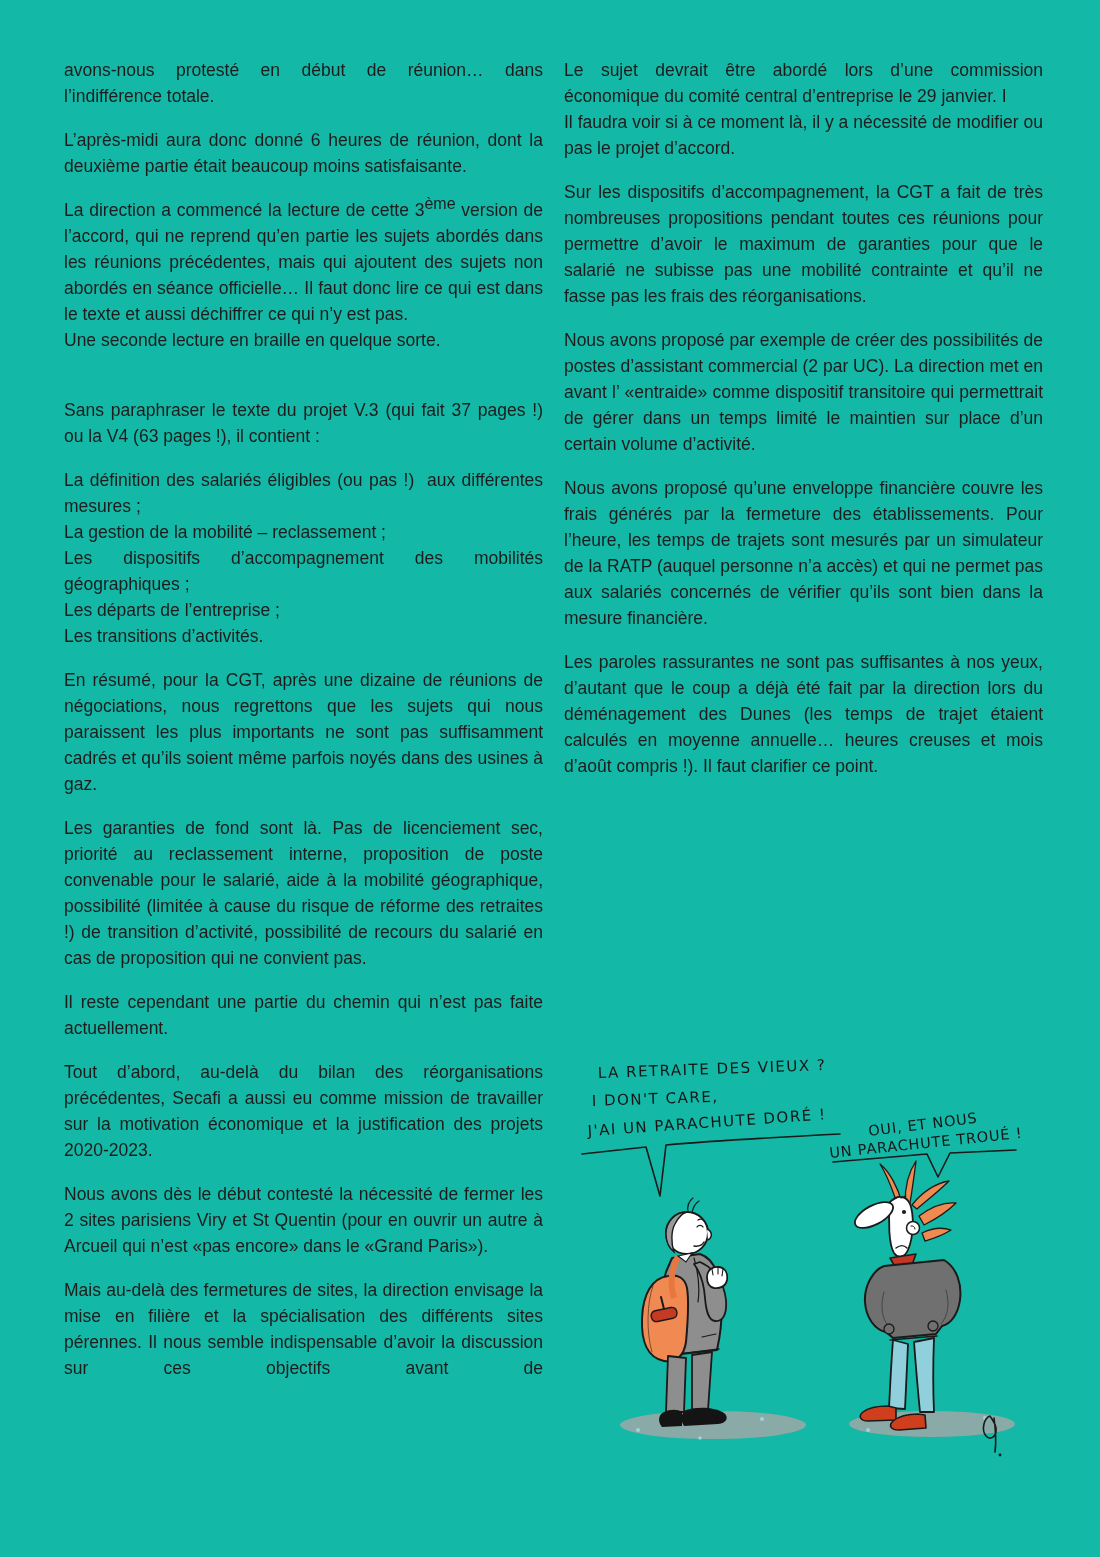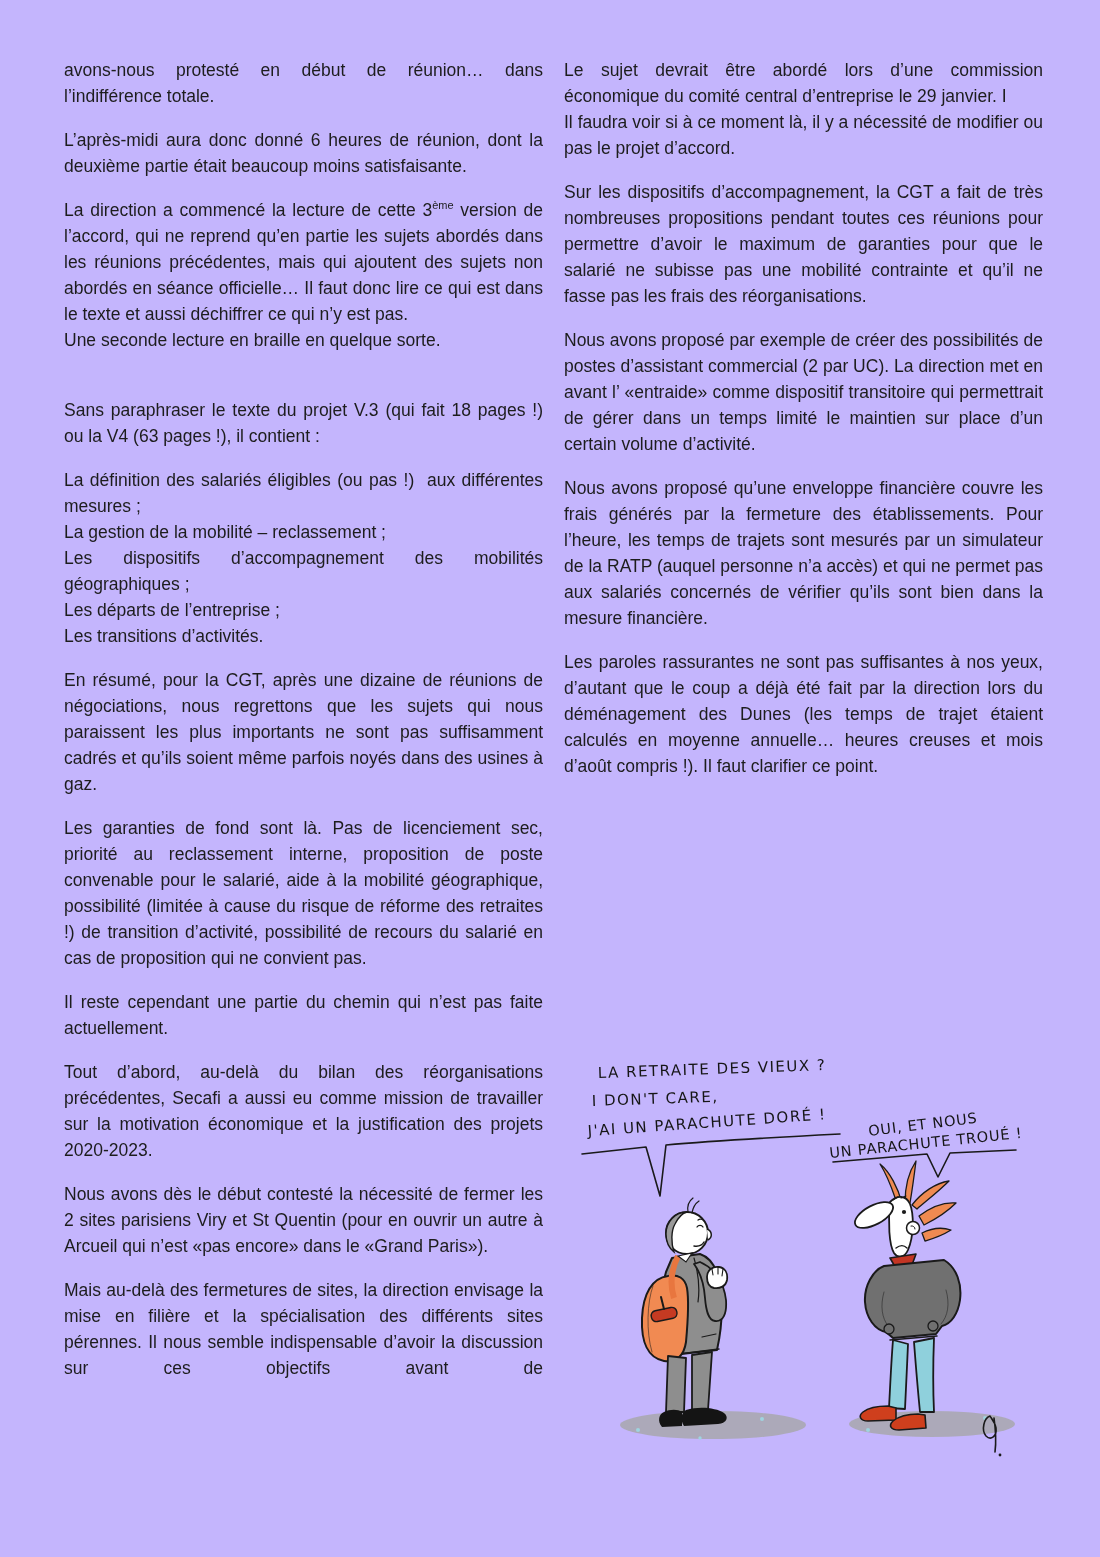--- a/index.html
+++ b/index.html
@@ -1,40 +1,40 @@
 <!DOCTYPE html>
 <html><head>
 <meta charset="utf-8">
 <style>
   html,body{margin:0;padding:0;background:#e8e8e8;}
   .page{
     position:relative;
     width:1100px;height:1557px;
-    background:#c4b5fd;
+    background:#14b8a6;
     margin:0 auto;
     overflow:hidden;
     font-family:"Liberation Sans",sans-serif;
     color:#1d1d1d;
   }
   .col{
     position:absolute;
     top:57px;
     width:479px;
     font-size:17.5px;
     line-height:26px;
     text-align:justify;
     white-space:pre-wrap;
   }
   #col-left{left:64px;}
   #col-right{left:564px;}
   .col p{margin:0 0 18px 0;}
   .col p:last-child{margin-bottom:0;}
   #col-left p:nth-child(3){margin-bottom:44px;}
   #col-left p:nth-child(11){text-align-last:justify;}
-  .col sup{font-size:11px;line-height:0;vertical-align:super;}
+  .col sup{font-size:16px;line-height:0;vertical-align:super;}
   .col b{font-weight:normal;}
   .cartoon{
     position:absolute;
     left:555px;top:1028px;
     width:530px;height:510px;
   }
   .bubble-text{
     font-family:"DejaVu Sans",sans-serif;
     fill:#161616;
     font-size:15px;
@@ -43,21 +43,21 @@
   }
   .bubble-text.small{font-size:14.5px;letter-spacing:0.8px;}
   .sketch{stroke:#1a1a1a;fill:none;stroke-linecap:round;stroke-linejoin:round;}
 </style>
 </head>
 <body>
 
 <div class="page">
 
   <div class="col" id="col-left"><p><span>avons-nous protesté en début de réunion… dans l’indifférence totale.</span></p><p><span>L’après-midi aura donc donné 6 heures de réunion, dont la deuxième partie était beaucoup moins satisfaisante.</span></p><p><span>La direction a commencé la lecture de cette 3</span><sup>ème</sup><span> version de l’accord, qui ne reprend qu’en partie les sujets abordés dans les réunions précédentes, mais qui ajoutent des sujets non abordés en séance officielle… Il faut donc lire ce qui est dans le texte et aussi déchiffrer ce qui n’y est pas.
-Une seconde lecture en braille en quelque sorte.</span></p><p><span>Sans paraphraser le texte du projet V.3 (qui fait 18 pages !) ou la V4 (63 pages !), il contient :</span></p><p><span>La définition des salariés éligibles (ou pas !)  aux différentes mesures ;
+Une seconde lecture en braille en quelque sorte.</span></p><p><span>Sans paraphraser le texte du projet V.3 (qui fait 37 pages !) ou la V4 (63 pages !), il contient :</span></p><p><span>La définition des salariés éligibles (ou pas !)  aux différentes mesures ;
 La gestion de la mobilité – reclassement ;
 Les dispositifs d’accompagnement des mobilités géographiques ;
 Les départs de l’entreprise ;
 Les transitions d’activités.</span></p><p><span>En résumé, pour la CGT, après une dizaine de réunions de négociations, nous regrettons que les sujets qui nous paraissent les plus importants ne sont pas suffisamment cadrés et qu’ils soient même parfois noyés dans des usines à gaz.</span></p><p><span>Les garanties de fond sont là. Pas de licenciement sec, priorité au reclassement interne, proposition de poste convenable pour le salarié, aide à la mobilité géographique, possibilité (limitée à cause du risque de réforme des retraites !) de transition d’activité, possibilité de recours du salarié en cas de proposition qui ne convient pas.</span></p><p><span>Il reste cependant une partie du chemin qui n’est pas faite actuellement.</span></p><p><span>Tout d’abord, au-delà du bilan des réorganisations précédentes, Secafi a aussi eu comme mission de travailler sur la </span><b>motivation économique et la justification des projets 2020-2023</b><span>.</span></p><p><span>Nous avons dès le début contesté la nécessité de fermer les 2 sites parisiens Viry et St Quentin (pour en ouvrir un autre à Arcueil qui n’est «pas encore» dans le «Grand Paris»).</span></p><p><span>Mais au-delà des fermetures de sites, la direction envisage la mise en filière et la spécialisation des différents sites pérennes. Il nous semble indispensable d’avoir la discussion sur ces objectifs avant de</span></p></div>
   <div class="col" id="col-right"><p><span>Le sujet devrait être abordé lors d’une commission économique du comité central d’entreprise le 29 janvier. I
 Il faudra voir si à ce moment là, il y a nécessité de modifier ou pas le projet d’accord.</span></p><p><span>Sur les dispositifs d’accompagnement, la CGT a fait de très nombreuses propositions pendant toutes ces réunions pour permettre d’avoir le maximum de garanties pour que le salarié ne subisse pas une mobilité contrainte et qu’il ne fasse pas les frais des réorganisations.</span></p><p><span>Nous avons proposé par exemple de créer des possibilités de postes d’assistant commercial (2 par UC). La direction met en avant l’ «entraide» comme dispositif transitoire qui permettrait de gérer dans un temps limité le maintien sur place d’un certain volume d’activité.</span></p><p><span>Nous avons proposé qu’une enveloppe financière couvre les frais générés par la fermeture des établissements. Pour l’heure, les temps de trajets sont mesurés par un simulateur de la RATP (auquel personne n’a accès) et qui ne permet pas aux salariés concernés de vérifier qu’ils sont bien dans la mesure financière.</span></p><p><span>Les paroles rassurantes ne sont pas suffisantes à nos yeux, d’autant que le coup a déjà été fait par la direction lors du déménagement des Dunes (les temps de trajet étaient calculés en moyenne annuelle… heures creuses et mois d’août compris !). Il faut clarifier ce point.</span></p></div>
 
   <svg class="cartoon" viewBox="555 1028 530 510" xmlns="http://www.w3.org/2000/svg">
 
     <g>

